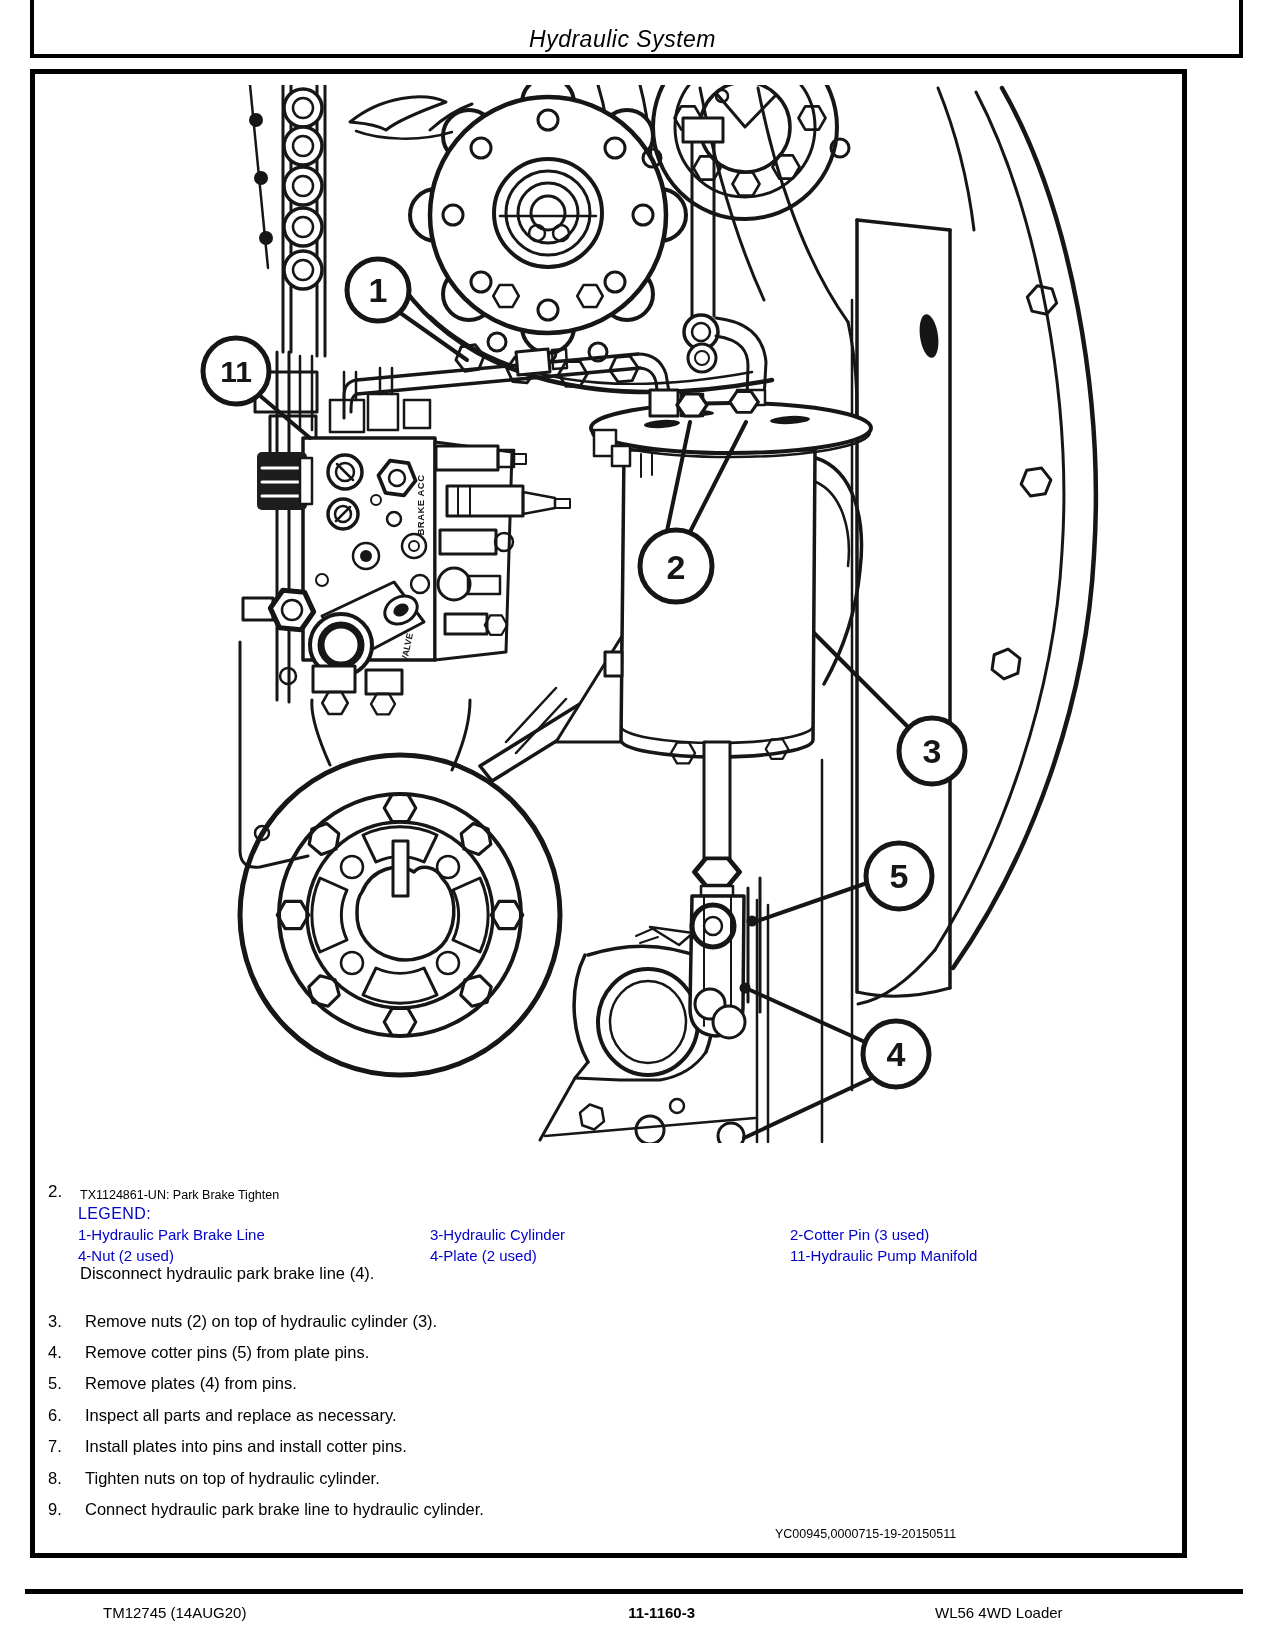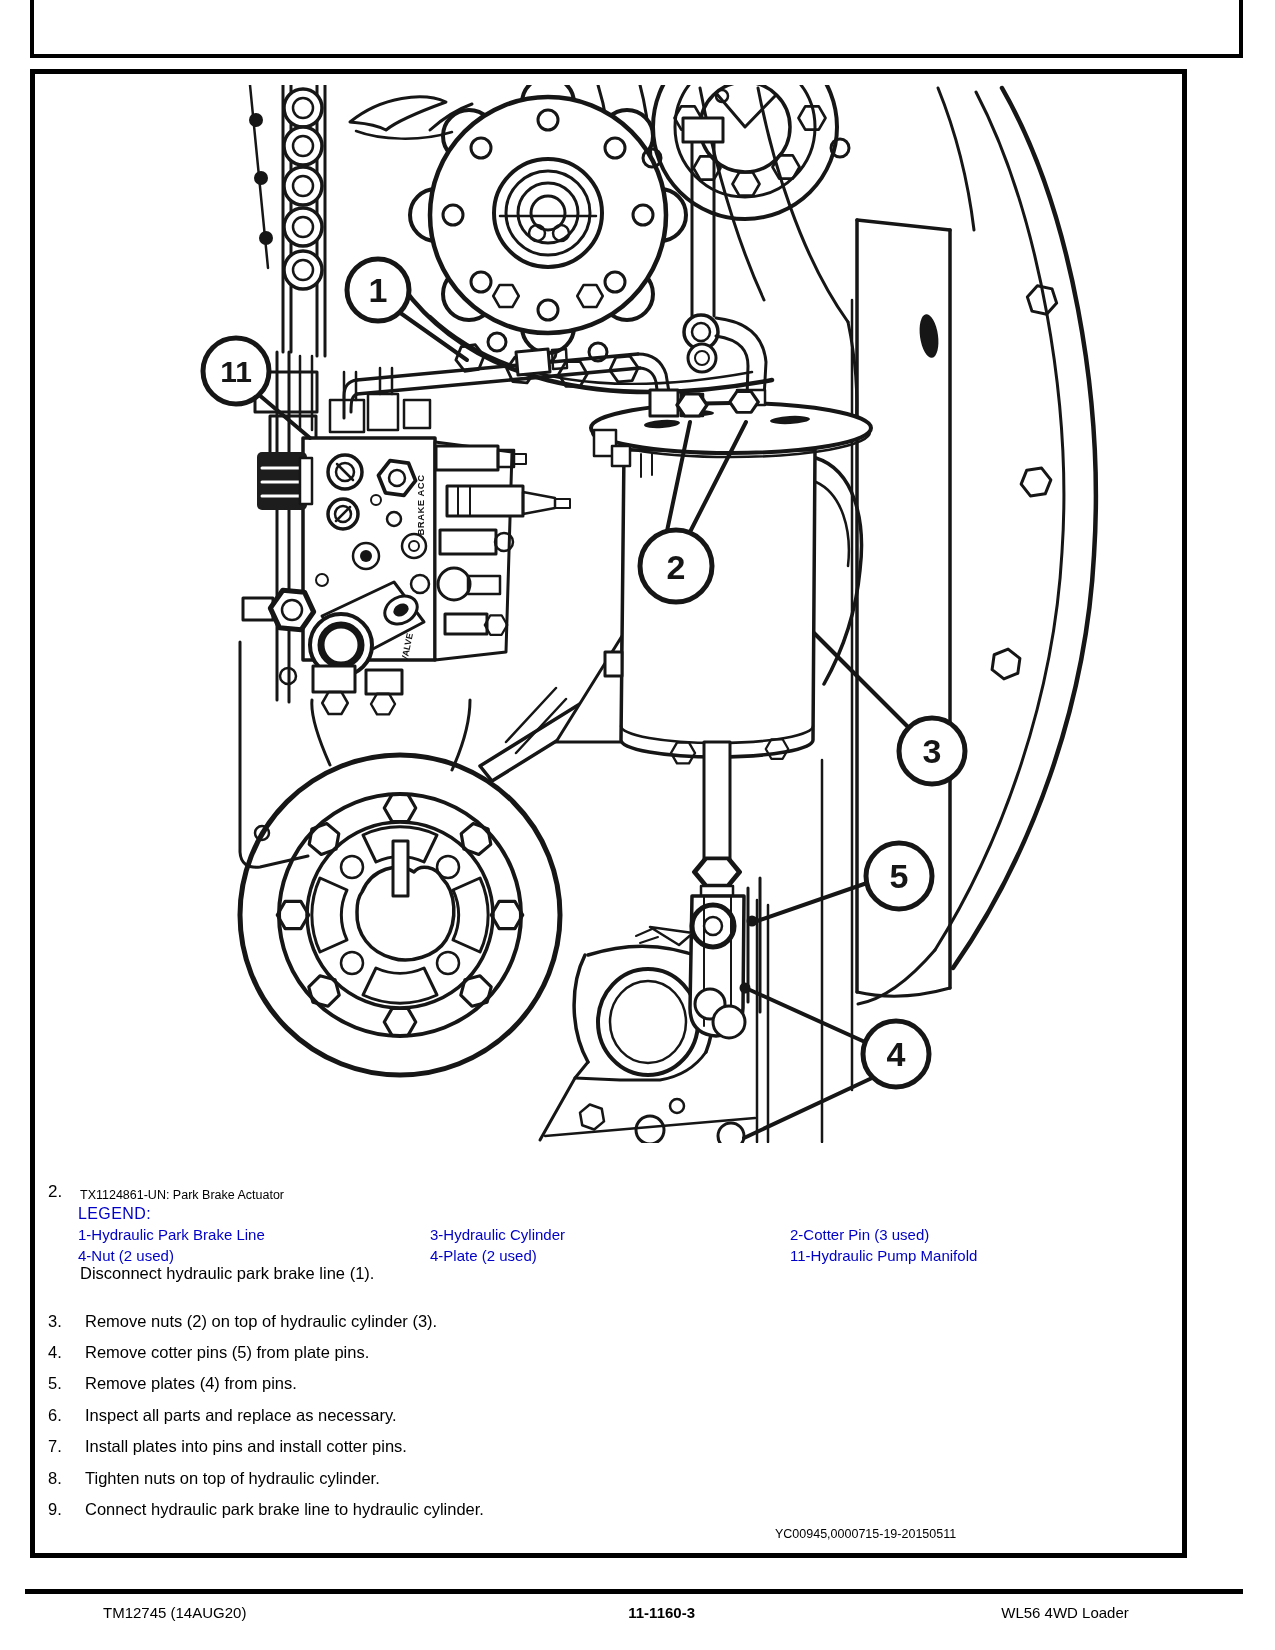--- a/index.html
+++ b/index.html
@@ -29,29 +29,30 @@
   .lg-r1 { top:1226px; } .lg-r2 { top:1247px; }
   .lg-c1 { left:78px; } .lg-c2 { left:430px; } .lg-c3 { left:790px; }
   .instruction { left:80px; top:1264px; font-size:16.5px; }
   .step-num { left:48px; font-size:16.5px; }
   .step-text { left:85px; font-size:16.5px; }
   .ref-code { left:775px; top:1527px; width:400px; font-size:12.5px; }
   .footer-rule { left:25px; top:1589px; width:1218px; height:5px; background:#000; }
   .ft { top:1604px; font-size:15px;margin-left:15px; }
   .ft-left { left:88px; }
   .ft-center { left:480px; width:200px; text-align:right; font-weight:bold; }
-  .ft-right { left:950px; width:200px; text-align:center; }
+  .ft-right { left:920px; width:200px; text-align:left; }
   svg { font-family:"Liberation Sans", sans-serif; }
 </style>
 </head>
 <body>
 
 <div class="page">
 
   <div class="abs hdr-box"></div>
+  <div class="abs hdr-title">Hydraulic System</div>
 
   <div class="abs content-box"></div>
 
   <svg class="abs fig-svg" viewBox="0 0 1275 1650">
     <defs>
       <clipPath id="figclip">
           <rect x="175" y="85" width="985" height="1058"></rect>
         </clipPath>
       <path id="hex" d="M-15,0 L-7.5,-13 L7.5,-13 L15,0 L7.5,13 L-7.5,13 Z"></path>
     </defs>
@@ -355,31 +356,31 @@
           <text x="676" y="579">2</text>
           <text x="932" y="763">3</text>
           <text x="899" y="888">5</text>
           <text x="896" y="1066">4</text>
         </g>
       </g>
     </g>
   </svg>
 
   <div class="abs fig-num">2.</div>
-  <div class="abs fig-caption">TX1124861-UN: Park Brake Actuator</div>
+  <div class="abs fig-caption">TX1124861-UN: Park Brake Tighten</div>
 
   <div class="abs legend legend-heading">LEGEND:</div>
   <div class="abs legend lg lg-r1 lg-c1">1-Hydraulic Park Brake Line</div>
   <div class="abs legend lg lg-r2 lg-c1">4-Nut (2 used)</div>
   <div class="abs legend lg lg-r1 lg-c2">3-Hydraulic Cylinder</div>
   <div class="abs legend lg lg-r2 lg-c2">4-Plate (2 used)</div>
   <div class="abs legend lg lg-r1 lg-c3">2-Cotter Pin (3 used)</div>
   <div class="abs legend lg lg-r2 lg-c3">11-Hydraulic Pump Manifold</div>
 
-  <div class="abs instruction">Disconnect hydraulic park brake line (1).</div>
+  <div class="abs instruction">Disconnect hydraulic park brake line (4).</div>
 
   <div class="abs step-num" style="top:1312px">3.</div>
   <div class="abs step-text" style="top:1312px">Remove nuts (2) on top of hydraulic cylinder (3).</div>
   <div class="abs step-num" style="top:1343px">4.</div>
   <div class="abs step-text" style="top:1343px">Remove cotter pins (5) from plate pins.</div>
   <div class="abs step-num" style="top:1374px">5.</div>
   <div class="abs step-text" style="top:1374px">Remove plates (4) from pins.</div>
   <div class="abs step-num" style="top:1406px">6.</div>
   <div class="abs step-text" style="top:1406px">Inspect all parts and replace as necessary.</div>
   <div class="abs step-num" style="top:1437px">7.</div>

